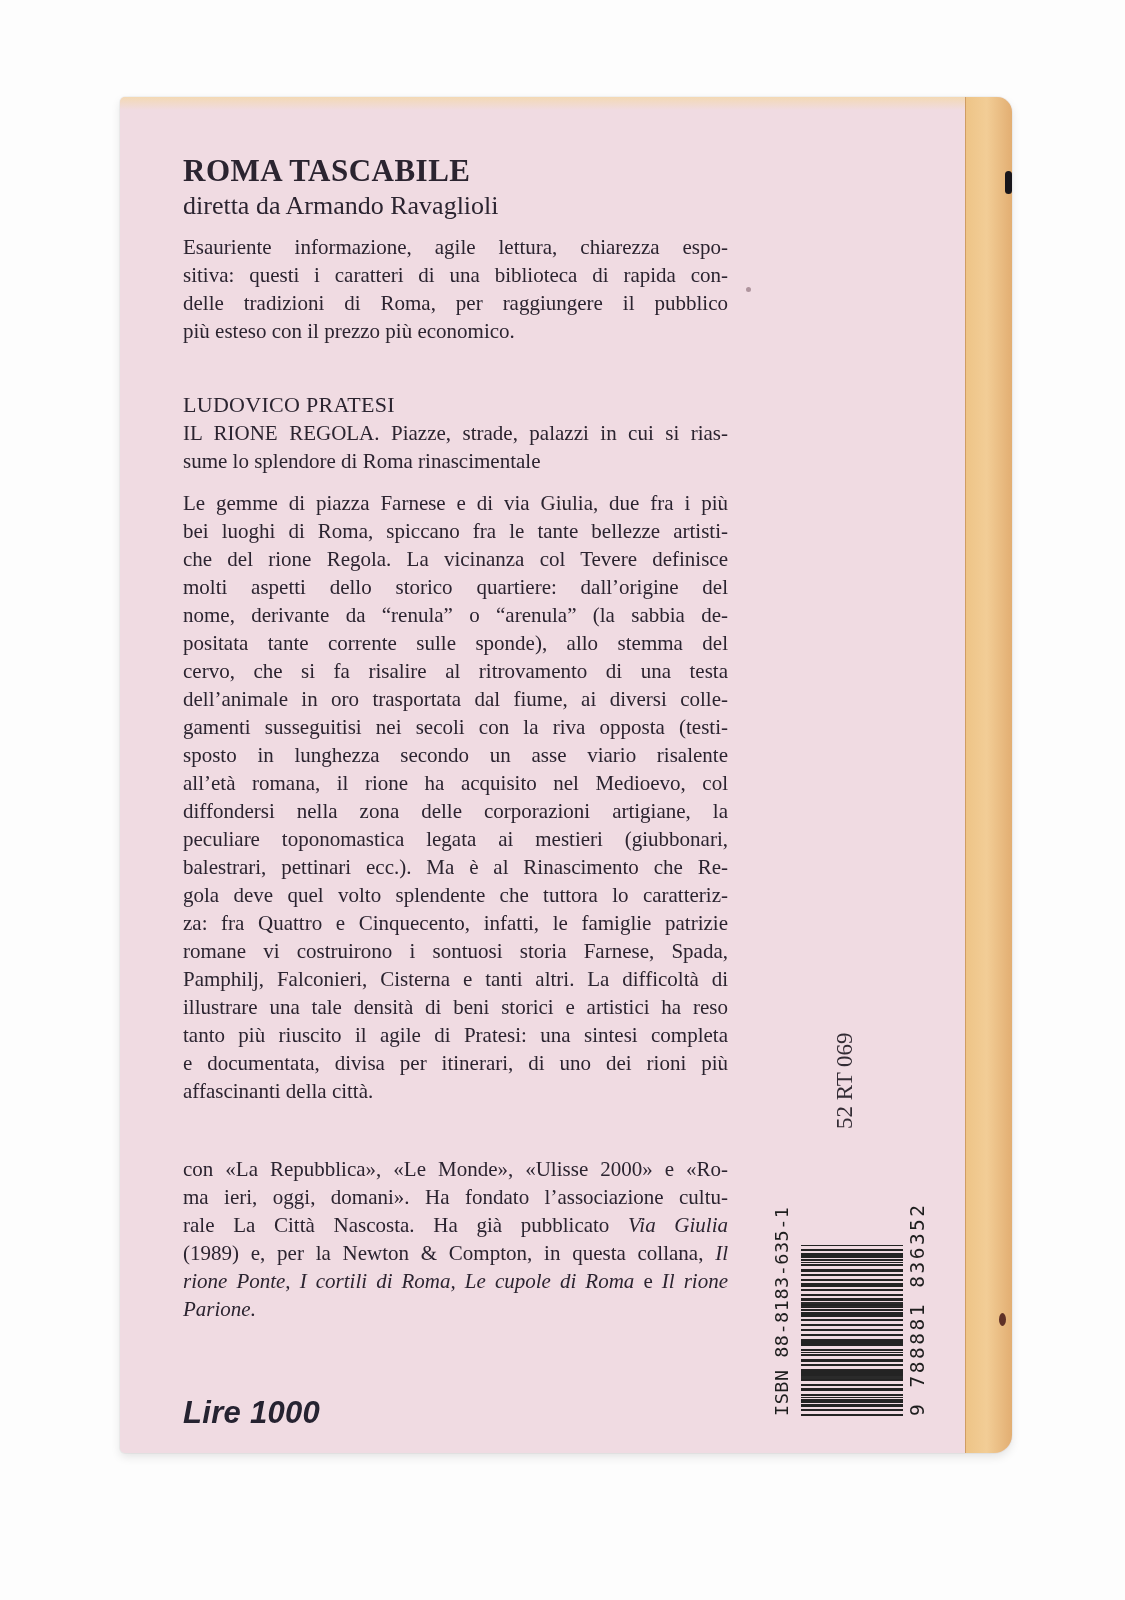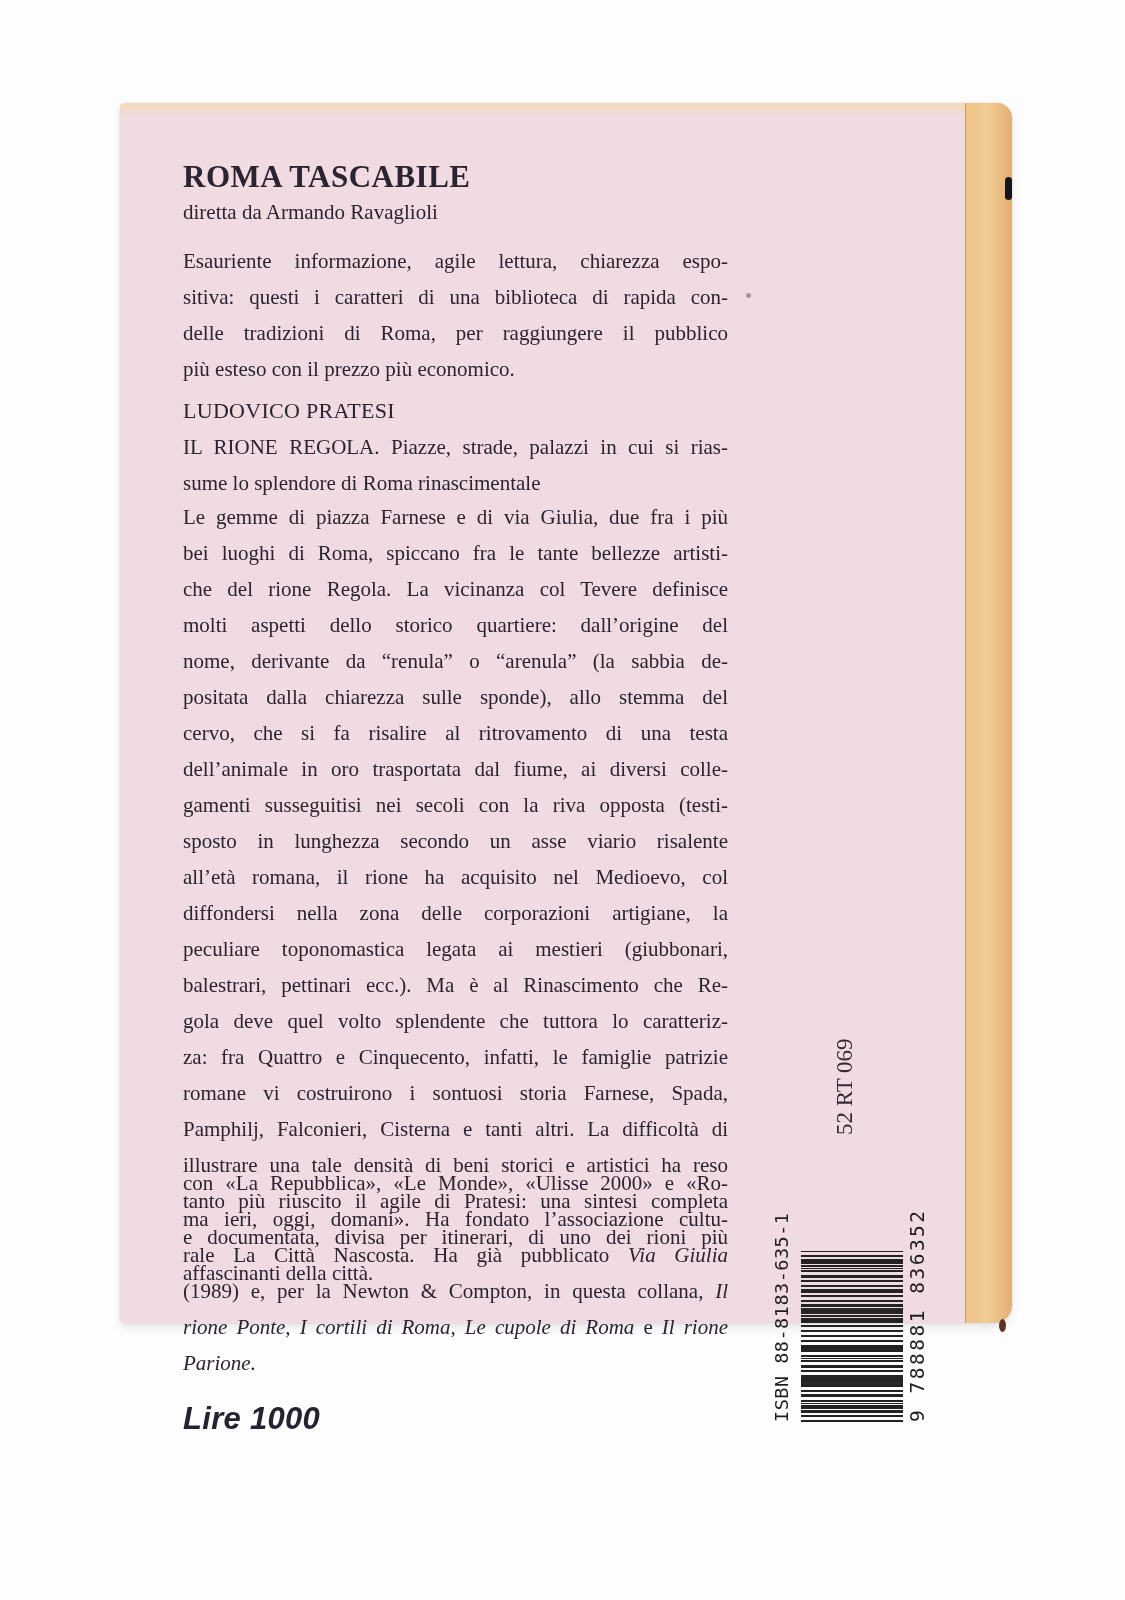--- a/index.html
+++ b/index.html
@@ -2,21 +2,21 @@
 <html style="--background: #fdfdfd; --cover: #f0dbe2; --page_edge: #eec487; --page_edge_dark: #e2ae72; --top_edge: #f3d9b4; --ink: #2b2430; --code_ink: #1e1e1e;"><head>
 <meta charset="utf-8">
 <style>
   html,body{margin:0;padding:0;width:1125px;height:1600px;overflow:hidden;
     background:var(--background,#fdfdfd);}
   *{box-sizing:border-box;}
 
   .scene{position:relative;width:1125px;height:1600px;}
 
   .book{
-    position:absolute;left:120px;top:103px;width:892px;height:1220px;
+    position:absolute;left:120px;top:97px;width:892px;height:1356px;
     background:var(--cover,#f0dbe2);
     border-radius:5px 15px 18px 5px;
     box-shadow:0 4px 10px rgba(0,0,0,.10), 0 0 0 1px rgba(0,0,0,.035);
   }
   .top-edge{
     position:absolute;left:0;top:0;right:40px;height:14px;
     background:linear-gradient(180deg,var(--top_edge,#f3d9b4) 0%, var(--cover,#f0dbe2) 95%);
     border-radius:5px 0 0 0;
   }
   .page-edge{
@@ -39,24 +39,24 @@
   }
 
   .content{position:absolute;inset:0;font-family:"Liberation Serif",serif;color:var(--ink,#2b2430);}
 
   .blk{position:absolute;left:63px;width:545px;}
 
   .series-title{
     top:56px;margin:0;font-size:31px;line-height:36px;font-weight:bold;
     letter-spacing:.5px;
   }
-  .series-editor{top:94px;font-size:21px;line-height:30px;}
+  .series-editor{top:94px;font-size:26px;line-height:30px;}
 
   .para{font-size:21px;line-height:28px;}
-  .jline{text-align:justify;text-align-last:justify;height:28px;white-space:normal;margin-top:8px;}
+  .jline{text-align:justify;text-align-last:justify;height:28px;white-space:normal;}
   .jline.last{text-align-last:left;}
   .jline .b{font-weight:bold;}
   .jline .i{font-style:italic;}
 
   .intro{top:136px;}
   .author-caps{top:294px;font-size:22px;line-height:28px;letter-spacing:.3px;}
   .title-lines{top:322px;}
   .desc{top:392px;}
   .bio{top:1058px;}
 
@@ -123,21 +123,21 @@
           <div class="jline">IL RIONE REGOLA. Piazze, strade, palazzi in cui si rias-</div>
           <div class="jline last">sume lo splendore di Roma rinascimentale</div>
         </div>
 
       <div class="blk para desc">
           <div class="jline">Le gemme di piazza Farnese e di via Giulia, due fra i più</div>
           <div class="jline">bei luoghi di Roma, spiccano fra le tante bellezze artisti-</div>
           <div class="jline">che del rione Regola. La vicinanza col Tevere definisce</div>
           <div class="jline">molti aspetti dello storico quartiere: dall’origine del</div>
           <div class="jline">nome, derivante da “renula” o “arenula” (la sabbia de-</div>
-          <div class="jline">positata dalla chiarezza sulle sponde), allo stemma del</div>
+          <div class="jline">positata tante corrente sulle sponde), allo stemma del</div>
           <div class="jline">cervo, che si fa risalire al ritrovamento di una testa</div>
           <div class="jline">dell’animale in oro trasportata dal fiume, ai diversi colle-</div>
           <div class="jline">gamenti susseguitisi nei secoli con la riva opposta (testi-</div>
           <div class="jline">sposto in lunghezza secondo un asse viario risalente</div>
           <div class="jline">all’età romana, il rione ha acquisito nel Medioevo, col</div>
           <div class="jline">diffondersi nella zona delle corporazioni artigiane, la</div>
           <div class="jline">peculiare toponomastica legata ai mestieri (giubbonari,</div>
           <div class="jline">balestrari, pettinari ecc.).  Ma è al Rinascimento che Re-</div>
           <div class="jline">gola deve quel volto splendente che tuttora lo caratteriz-</div>
           <div class="jline">za: fra Quattro e Cinquecento, infatti, le famiglie patrizie</div>

